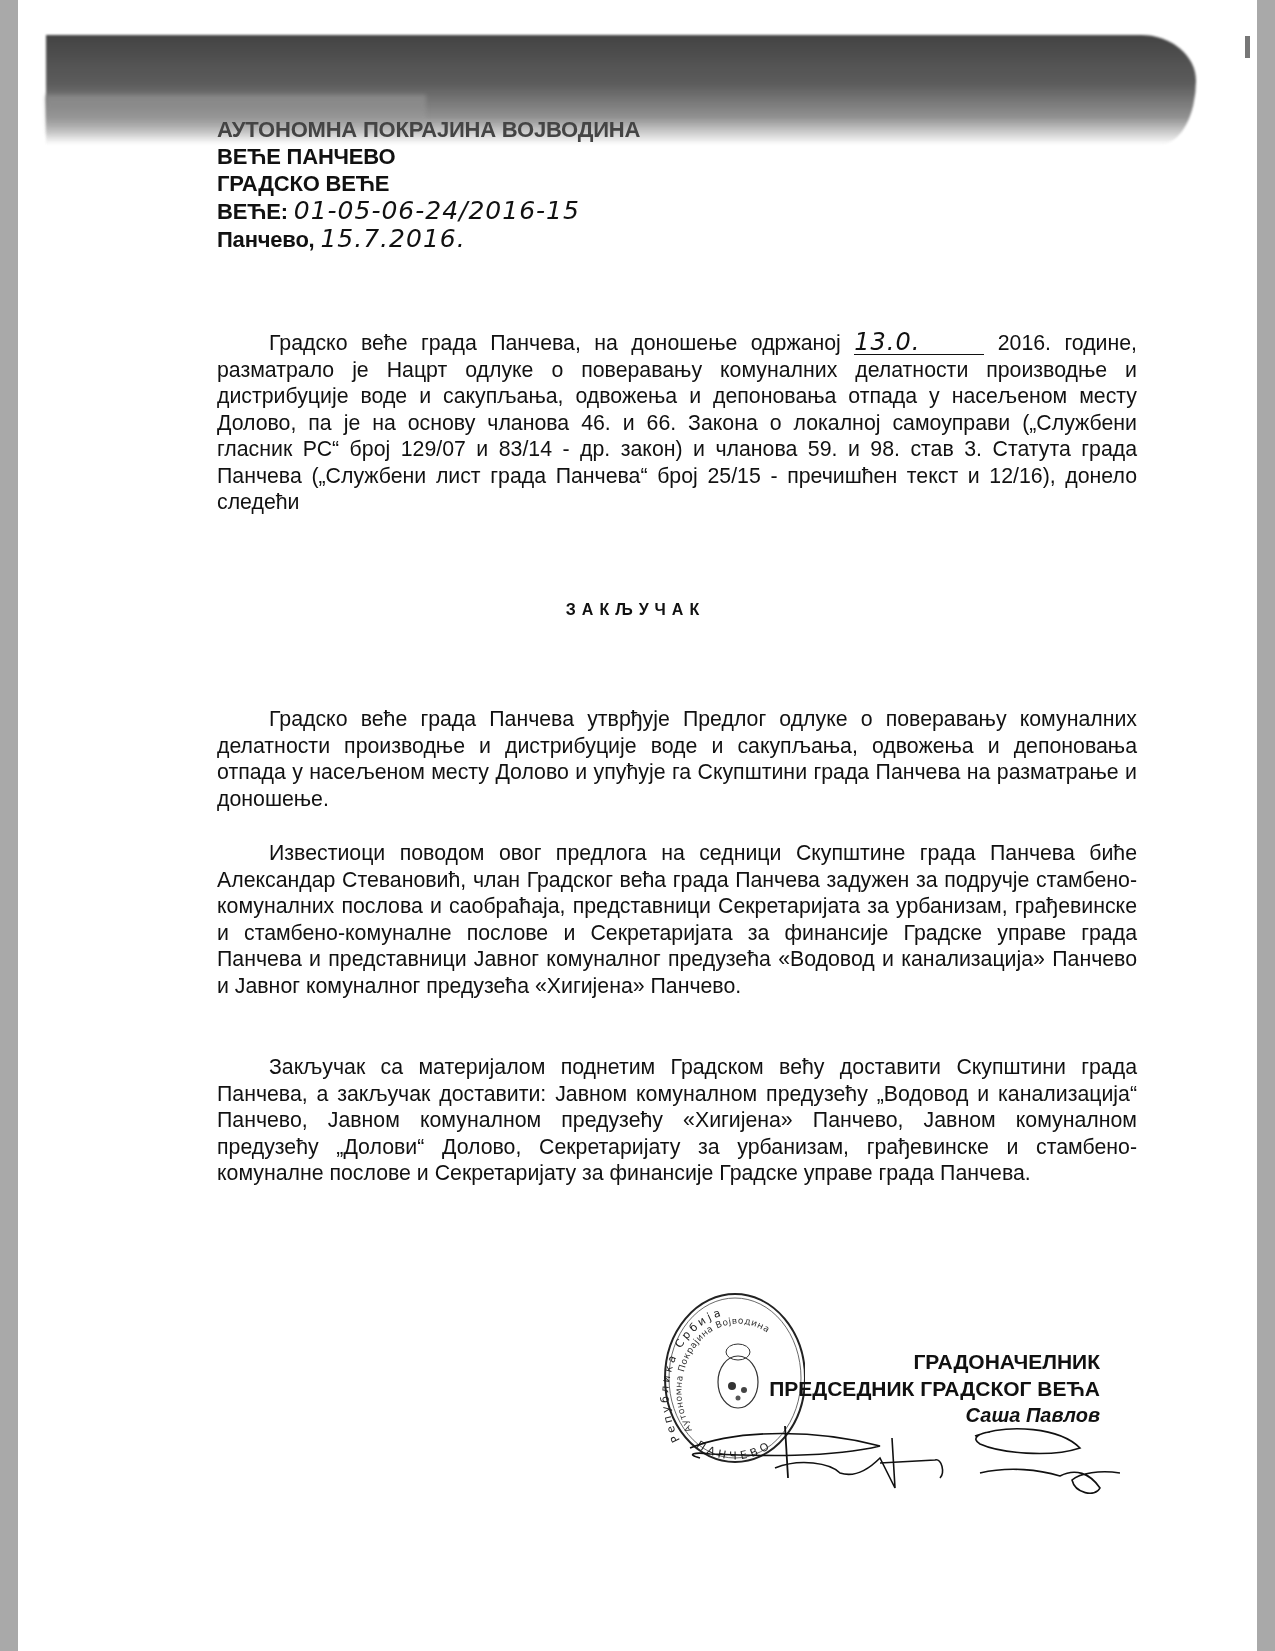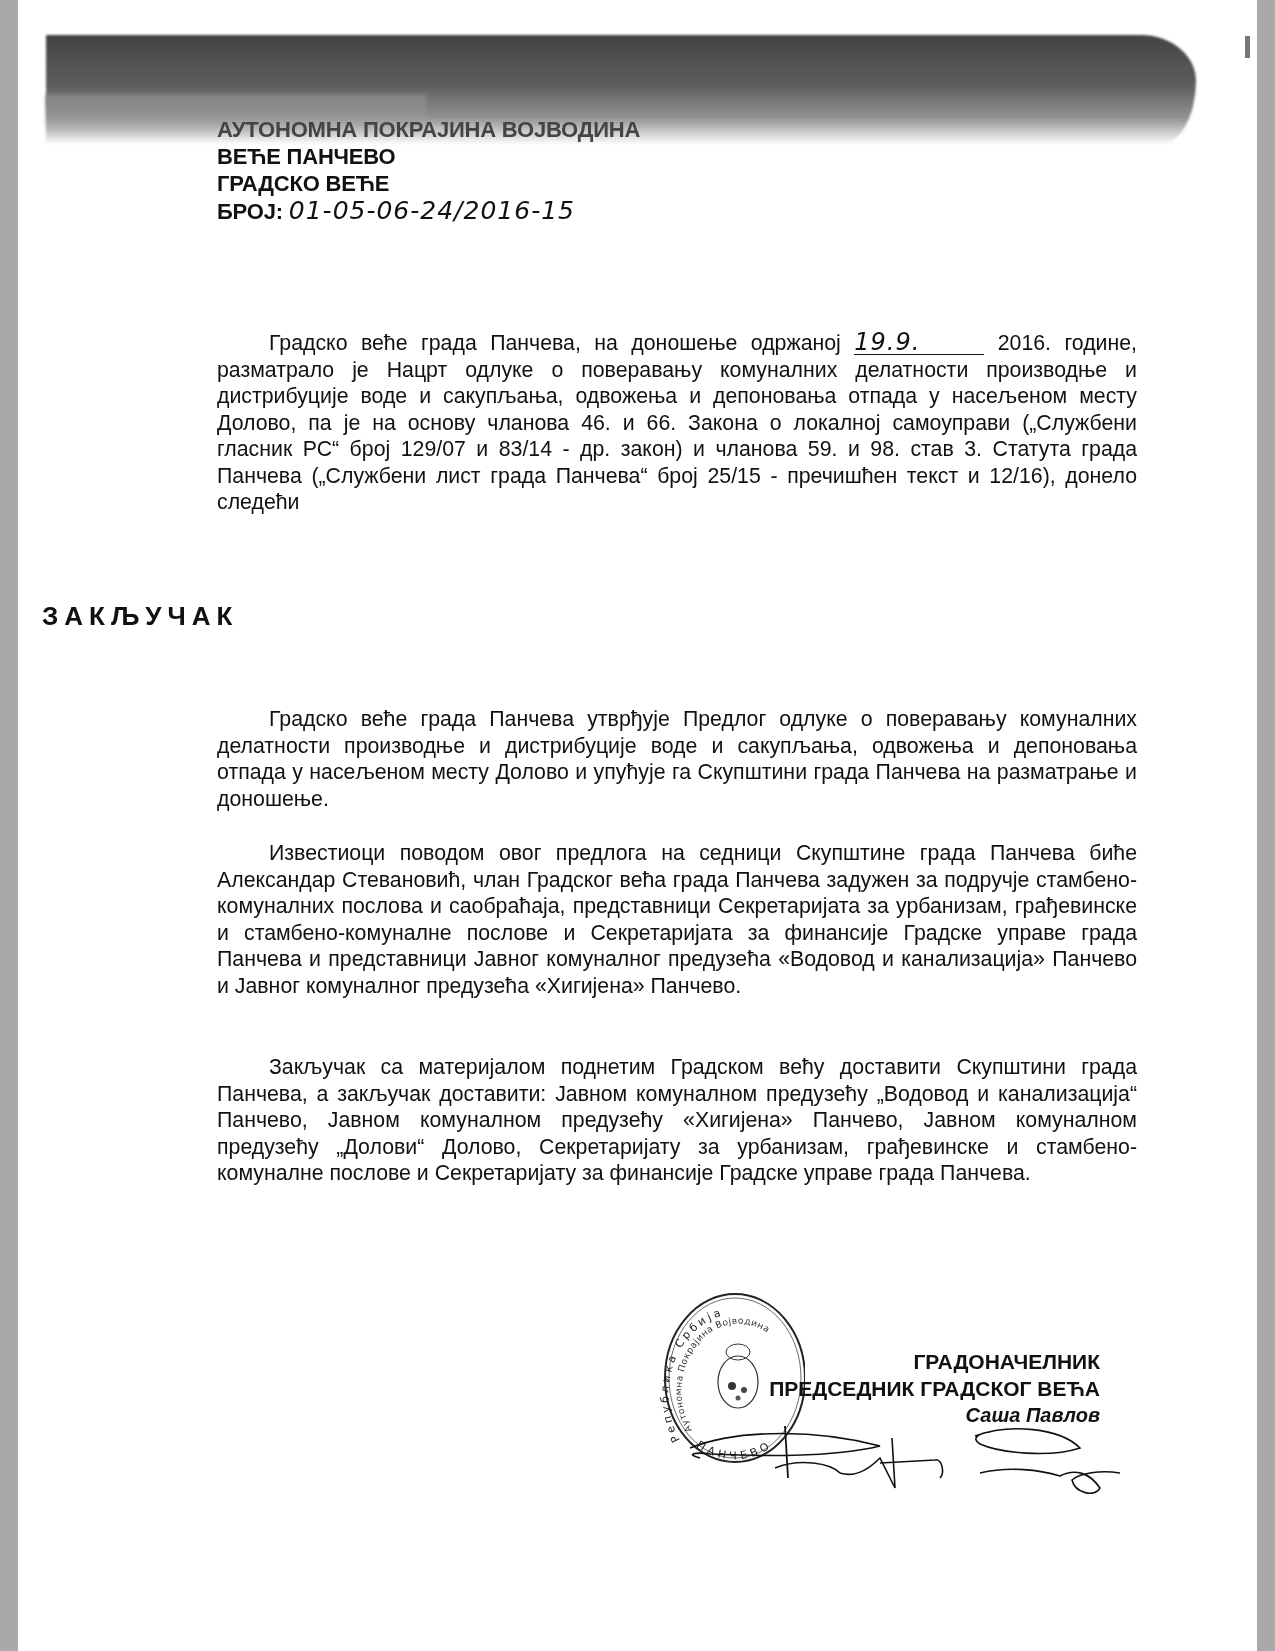--- a/index.html
+++ b/index.html
@@ -43,22 +43,22 @@
     font-size: 21.3px; line-height: 26.5px; text-align: justify;
     text-align-last: left;
   }
   .body-text .indent { display: inline-block; width: 52px; }
   .fill-blank {
     display: inline-block; width: 130px; border-bottom: 1.5px solid #111;
     text-align: center; line-height: 22px;
   }
   .fill-blank .hand { font-size: 24px; }
   .title {
-    position: absolute; left: 0; width: 1239px; top: 601px; text-align: left;
-    font-weight: bold; font-size: 26px; letter-spacing: 6px; padding-left: 42px; box-sizing: border-box;
+    position: absolute; left: 0; width: 1239px; top: 601px; text-align: center;
+    font-weight: bold; font-size: 16px; letter-spacing: 6px; padding-left: 32px; box-sizing: border-box;
   }
   .p1 { top: 330px; }
   .p2 { top: 706px; }
   .p3 { top: 840px; }
   .p4 { top: 1054px; }
   .stamp {
     position: absolute; left: 660px; top: 1290px; width: 145px; height: 175px;
   }
   .sig-block {
     position: absolute; left: 640px; top: 1348px; width: 460px;
@@ -74,28 +74,32 @@
   <div class="smudge"></div>
   <div class="smudge2"></div>
   <div class="speck"></div>
 </div>
 
 <div class="header">
   <div class="line faded">АУТОНОМНА ПОКРАЈИНА ВОЈВОДИНА</div>
   <div class="line">ВЕЋЕ ПАНЧЕВО</div>
   <div class="line">ГРАДСКО ВЕЋЕ</div>
   <div class="line">
-    <span>БРОЈ:</span>
+    <span>ВЕЋЕ:</span>
     <span class="hand">01-05-06-24/2016-15</span>
+  </div>
+  <div class="line">
+    <span>Панчево,</span>
+    <span class="hand">15.7.2016.</span>
   </div>
 </div>
 
 <div class="body-text p1">
   <span class="indent"></span><span>Градско веће града Панчева, на доношење одржаној</span>
-  <span class="fill-blank"><span class="hand">19.9.</span></span>
+  <span class="fill-blank"><span class="hand">13.0.</span></span>
   <span>2016. године, разматрало је Нацрт одлуке о поверавању комуналних делатности производње и дистрибуције воде и сакупљања, одвожења и депоновања отпада у насељеном месту Долово, па је на основу чланова 46. и 66. Закона о локалној самоуправи („Службени гласник РС“ број 129/07 и 83/14 - др. закон) и чланова 59. и 98. став 3. Статута града Панчева („Службени лист града Панчева“ број 25/15 - пречишћен текст и 12/16), донело следећи</span>
 </div>
 
 <div class="title">ЗАКЉУЧАК</div>
 
 <div class="body-text p2">
   <span class="indent"></span><span>Градско веће града Панчева утврђује Предлог одлуке о поверавању комуналних делатности производње и дистрибуције воде и сакупљања, одвожења и депоновања отпада у насељеном месту Долово и упућује га Скупштини града Панчева на разматрање и доношење.</span>
 </div>
 
 <div class="body-text p3">

